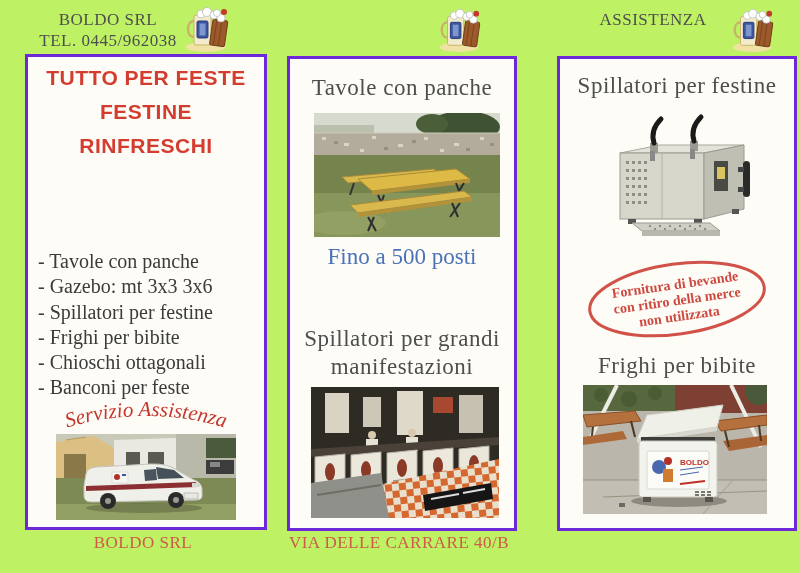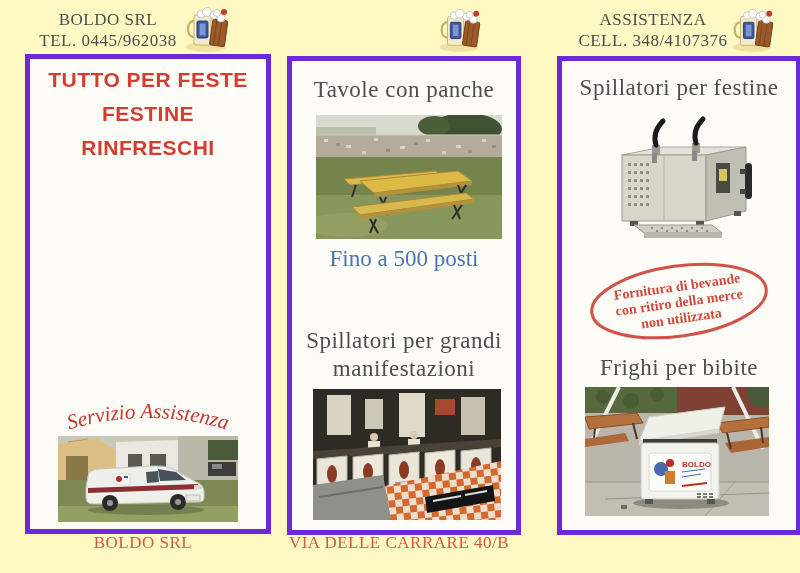--- a/index.html
+++ b/index.html
@@ -1,29 +1,29 @@
 <!DOCTYPE html>
 <html><head>
 <meta charset="utf-8">
 <style>
   html,body{margin:0;padding:0;}
   .page{
     position:relative;
     width:800px;height:573px;
-    background:#fef9c3;
+    background:#bef264;
     overflow:hidden;
     font-family:"Liberation Serif", serif;
   }
   .hdr{
     position:absolute;text-align:center;color:#4e4e4e;
     font-size:17px;line-height:21px;letter-spacing:.5px;
   }
   .panel{
     position:absolute;top:54px;height:470px;
-    border:5px solid #6d28d9;background:#fdfcf6;
+    border:3px solid #6d28d9;background:#fdfcf6;
   }
   .p-left{left:25px;width:236px;}
   .p-mid{left:287px;top:56px;width:224px;height:469px;font-family:Liberation Serif, serif;}
   .p-right{left:557px;top:56px;width:234px;height:469px;}
   .abs{position:absolute;}
   .center{text-align:center;width:100%;}
   .headline div{
     font-family:"Liberation Sans", sans-serif;
     font-weight:bold;font-size:21px;line-height:34px;
     color:#d43c30;letter-spacing:.5px;
@@ -52,21 +52,20 @@
 
 <div class="page">
 
   <div class="hdr" style="left:28px;top:9px;width:160px;">
     <div>BOLDO SRL</div>
     <div>TEL. 0445/962038</div>
   </div>
 
   <div class="hdr" style="left:568px;top:9px;width:170px;">
     <div>ASSISTENZA</div>
-    <div>CELL. 348/4107376</div>
   </div>
 
   <svg class="abs" style="left:181px;top:4px;" width="50" height="48" viewBox="0 0 50 48">
     <ellipse cx="25" cy="43" rx="20" ry="5" fill="#f0e2a2"></ellipse>
     <rect x="13" y="11" width="17" height="30" rx="2" fill="#f2eccd" stroke="#c9b36a"></rect>
     <path d="M13 17 c-8 0 -8 16 0 16" fill="none" stroke="#c9b36a" stroke-width="2.5"></path>
     <rect x="16" y="17" width="11" height="17" rx="1.5" fill="#3d55a0" stroke="#2a3c78"></rect>
     <rect x="18.5" y="19.5" width="6" height="12" fill="#7d96cc"></rect>
     <g transform="rotate(8 38 30)">
       <rect x="30" y="16" width="15" height="26" rx="2" fill="#9c5a2a" stroke="#6e3c18"></rect>
@@ -127,20 +126,28 @@
 
   <div class="panel p-left">
 
     <div class="abs center headline" style="top:4px;">
       <div>TUTTO PER FESTE</div>
       <div>FESTINE</div>
       <div>RINFRESCHI</div>
     </div>
 
 
+    <div class="abs rentlist" style="top:192px;left:10px;width:222px;">
+      <div>- Tavole con panche</div>
+      <div>- Gazebo: mt 3x3 3x6</div>
+      <div>- Spillatori per festine</div>
+      <div>- Frighi per bibite</div>
+      <div>- Chioschi ottagonali</div>
+      <div>- Banconi per feste</div>
+    </div>
 
     <svg class="abs" style="left:3px;top:338px;" width="230" height="46" viewBox="0 0 230 46">
       <path id="archP" d="M8,42 Q115,0 222,42" fill="none"></path>
       <text font-family="Liberation Serif, serif" font-style="italic" font-size="21" fill="#c5372e">
         <textPath href="#archP" startOffset="50%" text-anchor="middle">Servizio Assistenza</textPath>
       </text>
     </svg>
 
     <svg class="abs" style="left:28px;top:377px;" width="180" height="86" viewBox="0 0 180 86">
       <rect width="180" height="50" fill="#c9c9b8"></rect>

